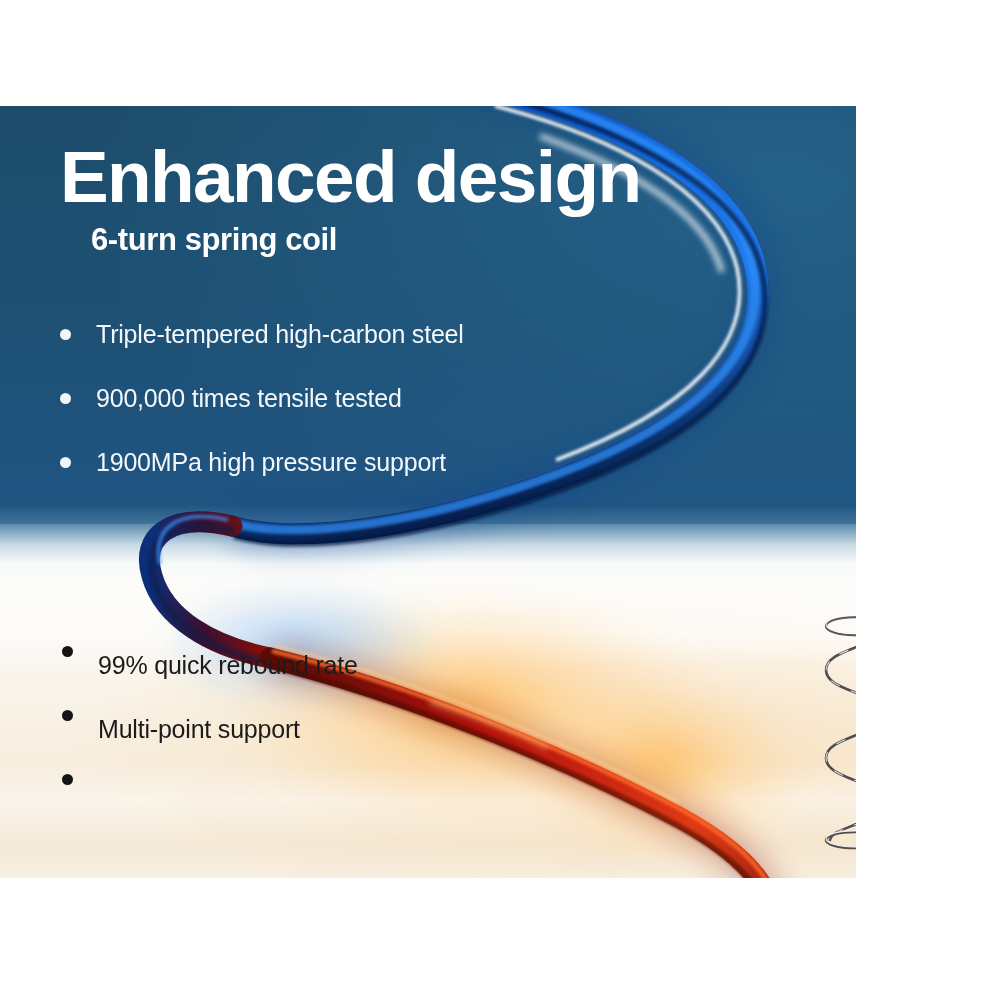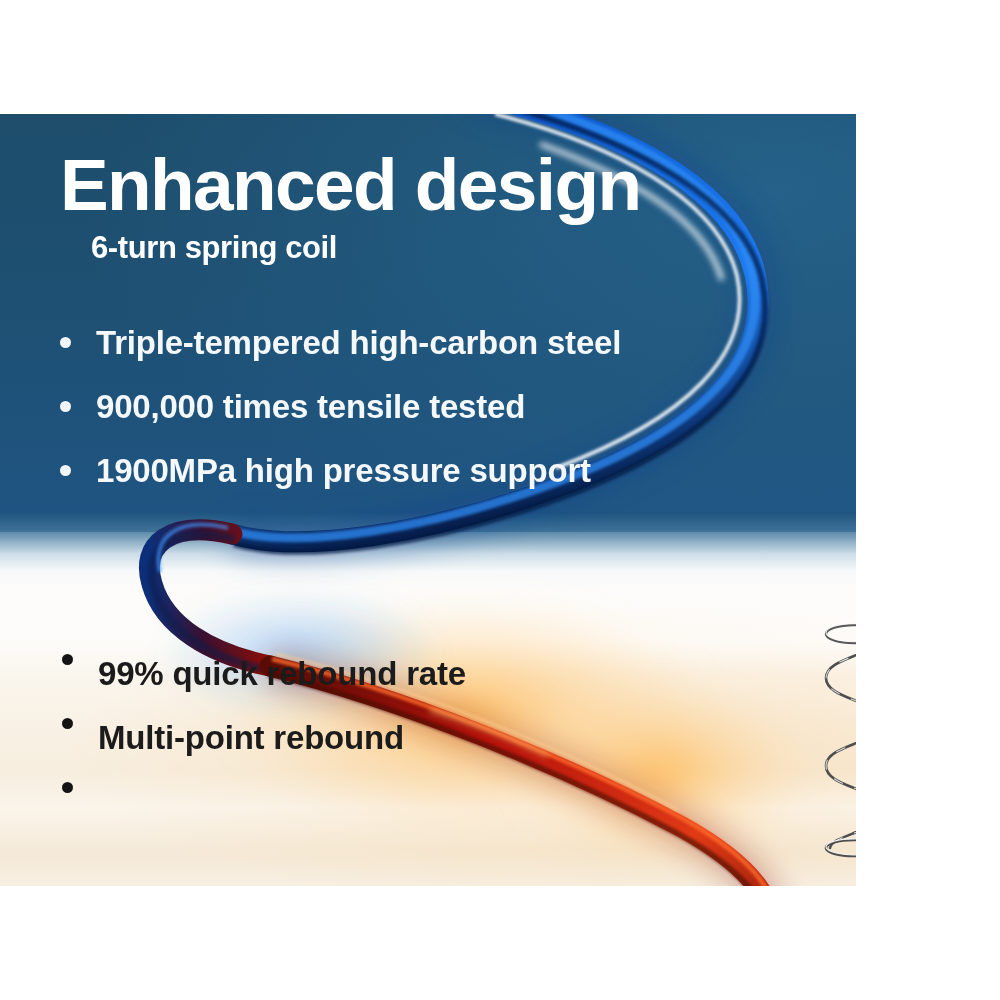--- a/index.html
+++ b/index.html
@@ -17,21 +17,21 @@
     width: 1000px;
     height: 1000px;
     background: #ffffff;
     overflow: hidden;
   }
 
   
   .panel {
     position: absolute;
     left: 0;
-    top: 114px;
+    top: 106px;
     width: 856px;
     height: 772px;
     overflow: hidden;
   }
 
   
   .panel-blue {
     position: absolute;
     left: 0; top: 0;
     width: 1000px;
@@ -143,22 +143,22 @@
     width: 11px;
     height: 11px;
     border-radius: 50%;
     flex: 0 0 auto;
     margin-right: 25px;
   }
   .bullets-top .dot { background: #f2f6f8; }
   .bullets-bottom .dot { background: #141414; }
 
   .bullet .txt {
-    font-size: 33px;
-    font-weight: 700;
+    font-size: 25px;
+    font-weight: 400;
     letter-spacing: -0.2px;
     line-height: 1;
   }
   .bullets-top .txt { color: #f4f8fa; }
   .bullets-bottom .txt { color: #1b1b1b; margin-top: 28px; }
 </style>
 </head>
 <body>
 
 <div class="canvas">
@@ -282,21 +282,21 @@
       </div>
     </div>
 
     <div class="bullets-bottom">
       <div class="bullet">
         <span class="dot"></span>
         <span class="txt">99% quick rebound rate</span>
       </div>
       <div class="bullet">
         <span class="dot"></span>
-        <span class="txt">Multi-point rebound</span>
+        <span class="txt">Multi-point support</span>
       </div>
       <div class="bullet">
         <span class="dot"></span>
       </div>
     </div>
 
   </div>
 </div>
 
 </body></html>

